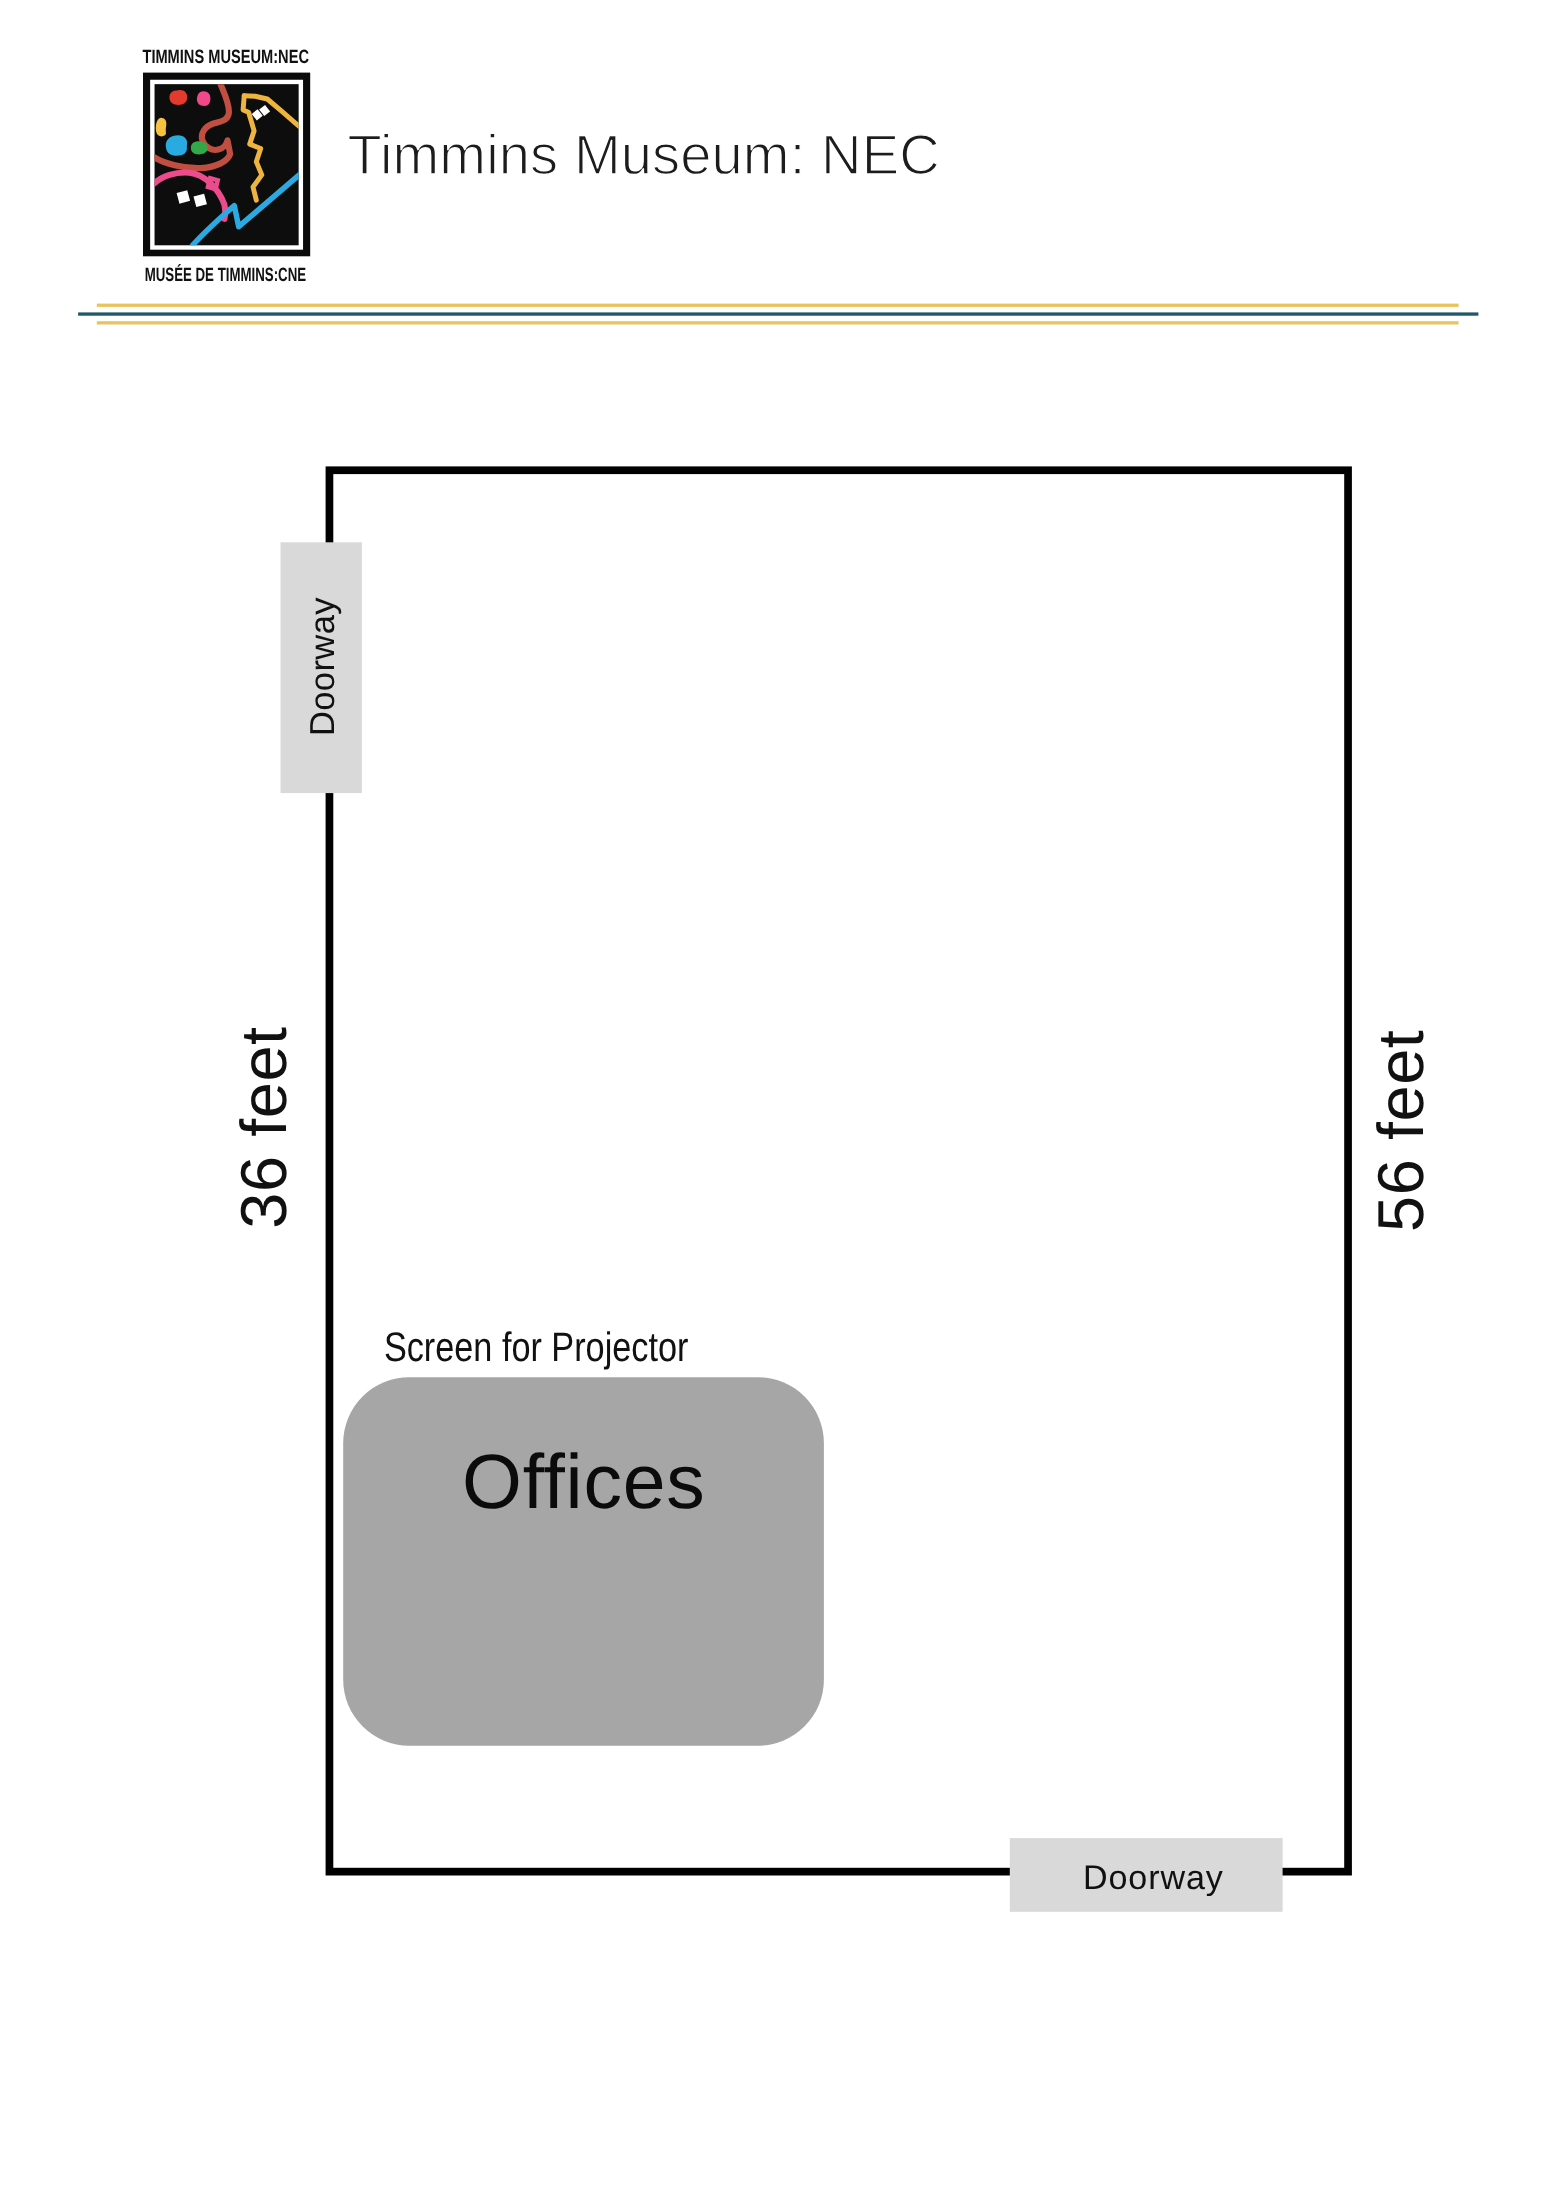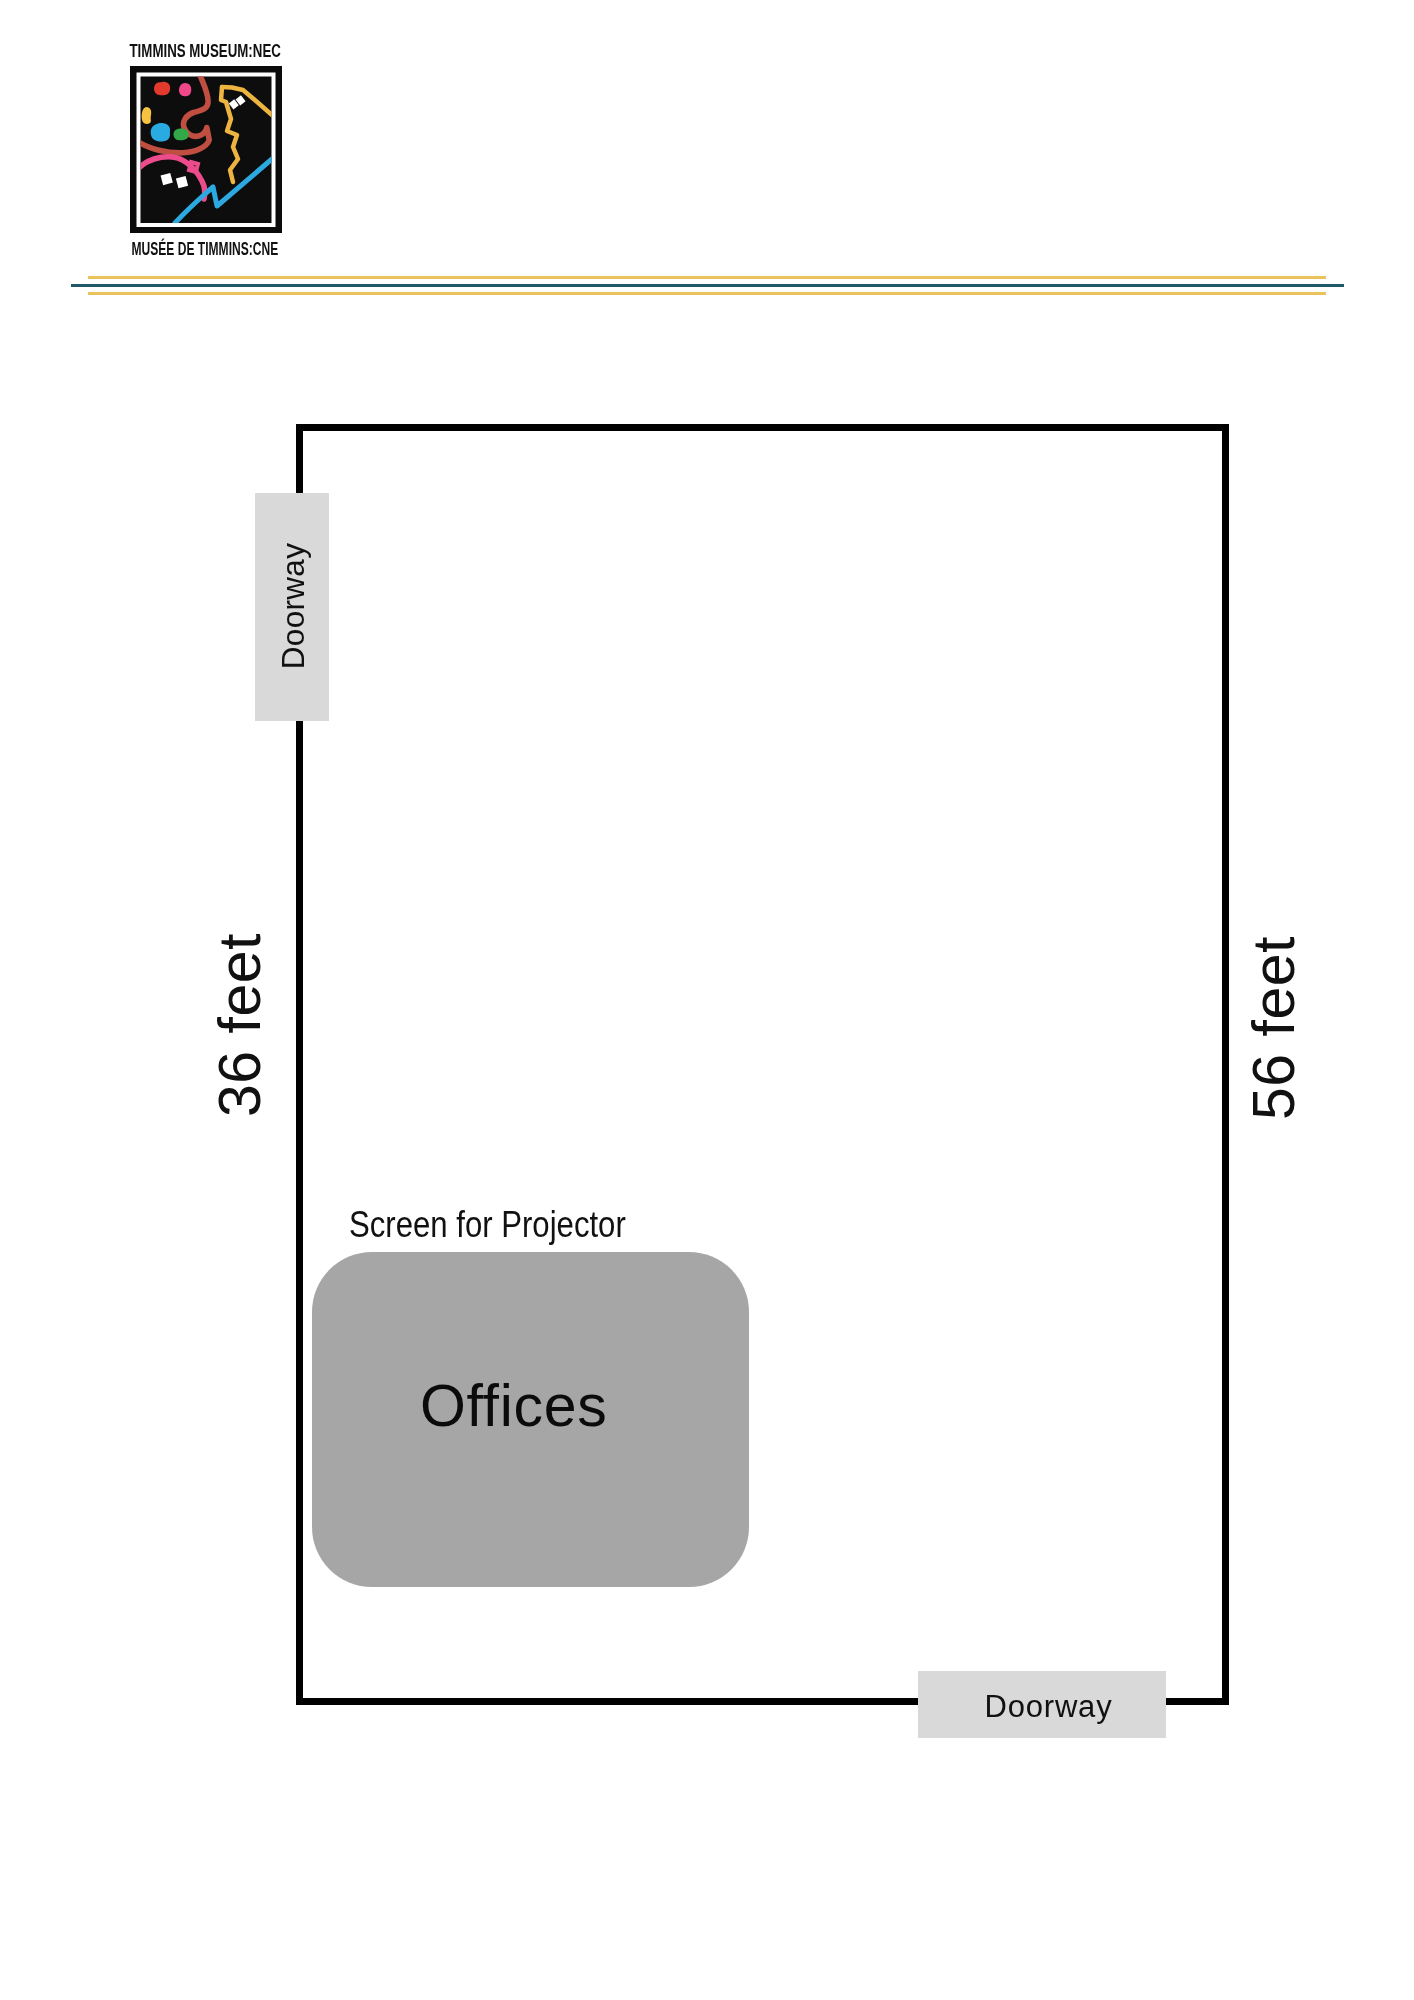--- a/index.html
+++ b/index.html
@@ -55,21 +55,21 @@
       <rect x="163" y="172" width="10" height="10"></rect>
       <rect x="177" y="179" width="10" height="10"></rect>
     </g>
 
     <path d="M 175,223 C 186,211 196,202 206,193 L 213,187 L 217,206 L 272,159" fill="none" stroke="#2ca9e1" stroke-width="5" stroke-linejoin="round" stroke-linecap="round"></path>
   </g>
 
   <text transform="translate(131.5,255) scale(0.69,1)" font-family="Liberation Sans, sans-serif" font-weight="bold" font-size="17.5" fill="#111">MUSÉE DE TIMMINS:CNE</text>
 </svg>
 
-<div class="abs" style="left:316px;top:99px;font-size:51px;line-height:84px;color:#1c1c1c;white-space:nowrap;-webkit-text-stroke:1.3px #ffffff;"><br></div>
+<div class="abs" style="left:316px;top:99px;font-size:51px;line-height:84px;color:#1c1c1c;white-space:nowrap;-webkit-text-stroke:1.3px #ffffff;"><span style="letter-spacing:0.1px;">Timmins Museum: NEC</span><br></div>
 
 <div class="abs" style="left:88px;top:276px;width:1238px;height:2.5px;background:#e9c45c;"></div>
 
 <div class="abs" style="left:71px;top:284px;width:1273px;height:3px;background:#1f5868;"></div>
 
 <div class="abs" style="left:88px;top:292px;width:1238px;height:2.5px;background:#e9c45c;"></div>
 
 <div class="abs" style="left:296px;top:424px;width:933px;height:1281px;border:7px solid #000;box-sizing:border-box;"></div>
 
 <div class="abs" style="left:255px;top:493px;width:74px;height:228px;background:#d9d9d9;display:flex;align-items:center;justify-content:center;">
@@ -85,13 +85,13 @@
 </div>
 
 <div class="abs" style="left:1124px;top:999px;width:300px;height:58px;display:flex;align-items:center;justify-content:center;transform:rotate(-90deg);">
   <div style="font-size:59px;letter-spacing:0.5px;color:#111;white-space:nowrap;">56 feet</div>
 </div>
 
 <div class="abs" style="left:349px;top:1206px;font-size:37.5px;color:#111;line-height:1;transform:scaleX(0.83);transform-origin:0 0;">Screen for Projector</div>
 
 <div class="abs" style="left:312px;top:1252px;width:437px;height:335px;background:#a6a6a6;border-radius:60px;"></div>
 
-<div class="abs" style="left:420px;top:1377px;font-size:59px;letter-spacing:0.7px;color:#0b0b0b;line-height:1;">Offices</div>
+<div class="abs" style="left:420px;top:1312px;font-size:70px;letter-spacing:0.7px;color:#0b0b0b;line-height:1;">Offices</div>
 
 </body></html>

